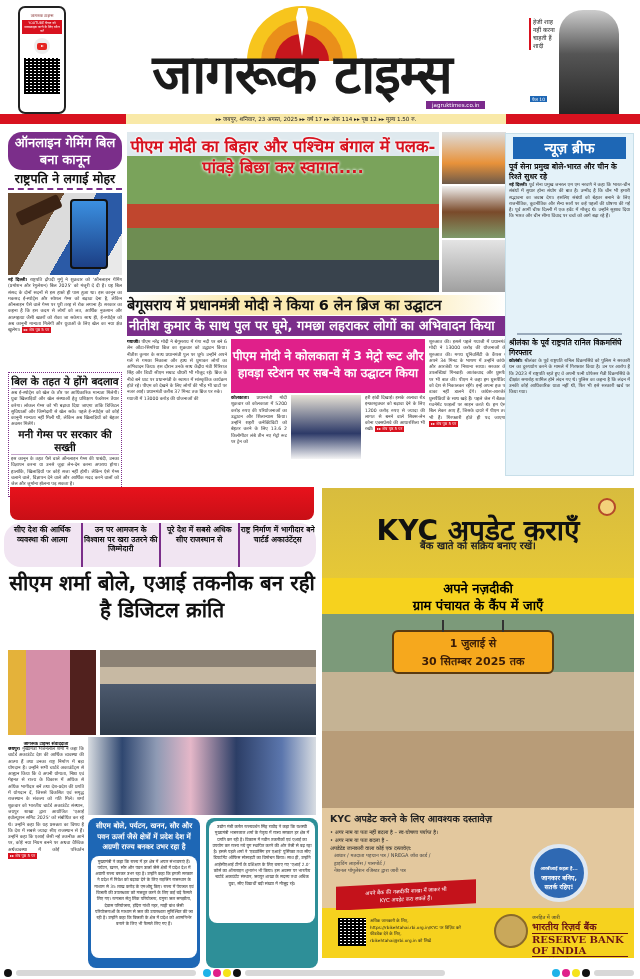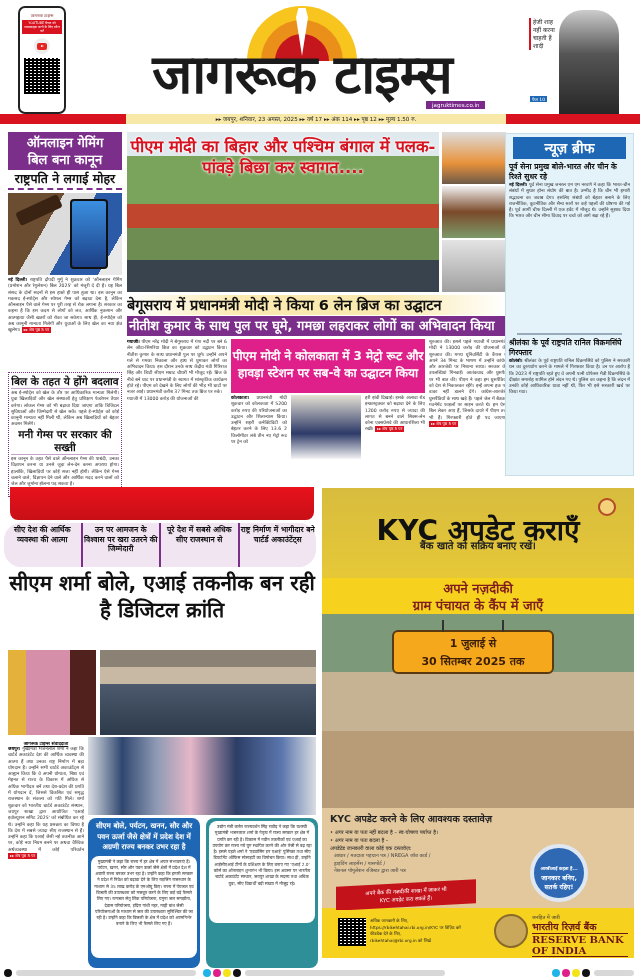--- a/index.html
+++ b/index.html
@@ -31,21 +31,21 @@
   #site-url{left:426px;top:101px;background:#7b2a8c;color:#fff;font-size:5.5px;padding:1px 6px;}
   #ad-box{left:507px;top:6px;width:120px;height:112px;overflow:hidden;}
   #ad-box .txt{position:absolute;left:22px;top:12px;font-size:6px;line-height:8px;border-left:2px solid #d8121f;padding-left:2px;color:#222;}
   #ad-box .pg{position:absolute;left:23px;top:90px;background:#1e67b5;color:#fff;font-size:4.5px;padding:0 2px;}
   #ad-box .model{position:absolute;left:52px;top:4px;width:60px;height:110px;background:linear-gradient(#ccc,#555 40%,#222);border-radius:24px 24px 6px 6px;}
   #dateline{left:0;top:114px;width:640px;height:10px;background:#d8121f;}
   #dateline .strip{position:absolute;left:126px;top:0;width:380px;height:10px;background:#f9e9a8;font-size:5.6px;line-height:10px;color:#222;text-align:center;}
 
   
   #left-col{left:8px;top:132px;width:114px;}
-  #gaming-head{background:#7b2e8a;color:#fff;text-align:center;font-size:13px;font-weight:bold;line-height:17px;padding:2px 16px;}
+  #gaming-head{background:#7b2e8a;color:#fff;text-align:center;font-size:13px;font-weight:bold;line-height:17px;padding:2px 4px;border-radius:14px;}
   #gaming-sub{font-size:12.5px;font-weight:bold;text-align:center;line-height:18px;border-bottom:2px dashed #7b2e8a;}
   #gaming-img{height:82px;margin-top:3px;background:linear-gradient(120deg,#6b4d32 0 35%,#dcdcdc 35% 55%,#2b5aa6 55% 85%,#e9e9e9 85%);position:relative;}
   #gaming-img .phone{position:absolute;left:62px;top:6px;width:38px;height:70px;background:linear-gradient(#3b8fe0,#1c3f85);border-radius:4px;border:2px solid #111;}
   #gaming-img .gavel{position:absolute;left:8px;top:10px;width:46px;height:14px;background:#3b2314;transform:rotate(-25deg);border-radius:3px;}
   #gaming-text{margin-top:2px;height:92px;}
   .dotted-box{border:1.5px dotted #7b2e8a;margin-top:3px;padding:2px;}
   .box-head{font-size:10.5px;font-weight:bold;text-align:center;line-height:13px;border-bottom:1px solid #c4a4c9;margin-bottom:1px;}
 
   
   #center-top{left:127px;top:132px;width:380px;}
@@ -85,21 +85,21 @@
   .blue-box .bb{background:#fff;border-radius:8px;padding:3px;font-size:4.3px;line-height:6.3px;height:102px;overflow:hidden;text-align:center;color:#333;}
   #box-a{left:88px;background:#1e67b5;}
   #box-b{left:206px;background:#2e8f98;}
 
   
   #kyc{left:322px;top:488px;width:312px;height:470px;background:#f6d21e;overflow:hidden;}
   #kyc-top{position:absolute;left:0;top:0;width:312px;height:90px;background:linear-gradient(#d8bc3e,#e6c837);}
   #kyc-logo{position:absolute;left:276px;top:10px;width:18px;height:18px;border-radius:50%;background:#f3d27a;border:2px solid #b5492a;}
   #kyc-title{position:absolute;left:0;top:22px;width:312px;text-align:center;font-size:28px;font-weight:bold;color:#111;}
   #kyc-sub{position:absolute;left:0;top:50px;width:312px;text-align:center;font-size:10px;font-weight:bold;color:#222;}
-  #kyc-go1{position:absolute;left:0;top:92px;width:312px;text-align:center;font-size:13px;font-weight:bold;color:#7f1d1d;line-height:17px;}
+  #kyc-go1{position:absolute;left:0;top:92px;width:312px;text-align:center;font-size:13px;font-weight:bold;color:#000000;line-height:17px;}
   #kyc-scene{position:absolute;left:0;top:126px;width:312px;height:195px;background:linear-gradient(#7c9a7a 0 30%,#c5b394 30% 60%,#b89c78 60%);}
   #kyc-sign{position:absolute;left:70px;top:142px;width:162px;height:44px;background:#f6a81d;border:2px solid #5a3a10;border-radius:6px;text-align:center;font-size:11px;font-weight:bold;color:#3b1d07;line-height:18px;padding-top:3px;}
   #kyc-sign:before,#kyc-sign:after{content:"";position:absolute;top:-12px;width:2px;height:12px;background:#333;}
   #kyc-sign:before{left:48px;} #kyc-sign:after{right:48px;}
   #kyc-docs{position:absolute;left:0;top:320px;width:312px;height:100px;background:#e3c89e;padding:4px 8px;}
   #kyc-docs .dh{font-size:9.5px;font-weight:bold;color:#222;margin-bottom:3px;}
   #kyc-docs li{font-size:5.2px;line-height:8px;list-style:none;color:#222;}
   #kyc-docs .plain{font-size:5px;line-height:7.5px;color:#444;padding-left:4px;}
   #kyc-ribbon{position:absolute;left:14px;top:395px;width:140px;height:24px;background:#c4121b;color:#fff;font-size:5.3px;text-align:center;line-height:8px;padding-top:4px;transform:skewY(-3deg);}
   #kyc-badge{position:absolute;left:208px;top:356px;width:58px;height:58px;border-radius:50%;background:#2f69b3;border:4px solid #dfe8f2;color:#fff;font-size:6.3px;font-weight:bold;text-align:center;line-height:9px;padding-top:16px;}

